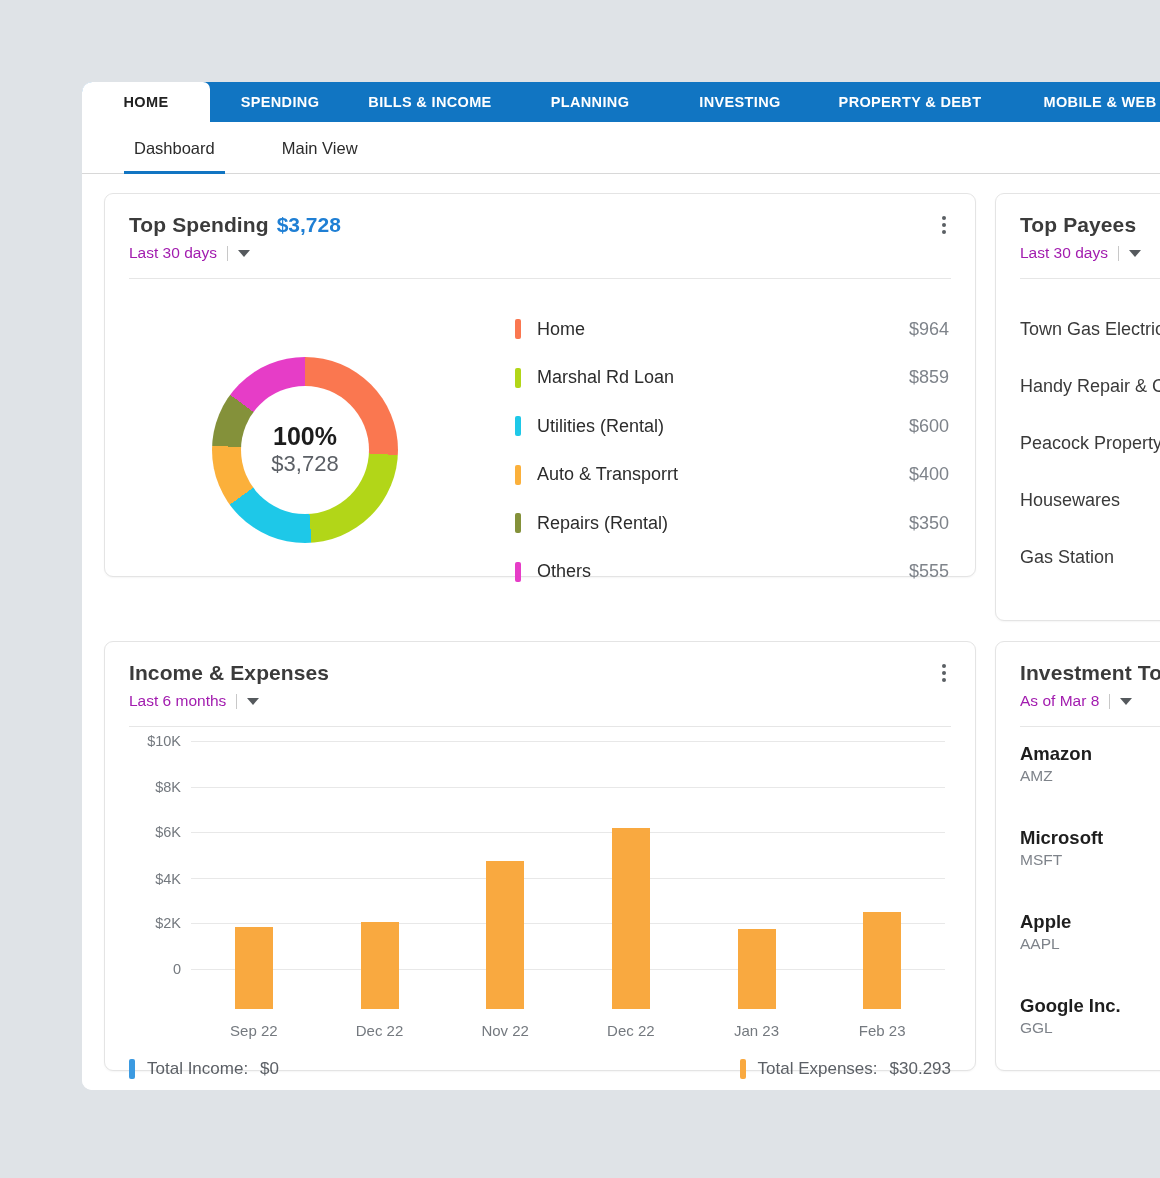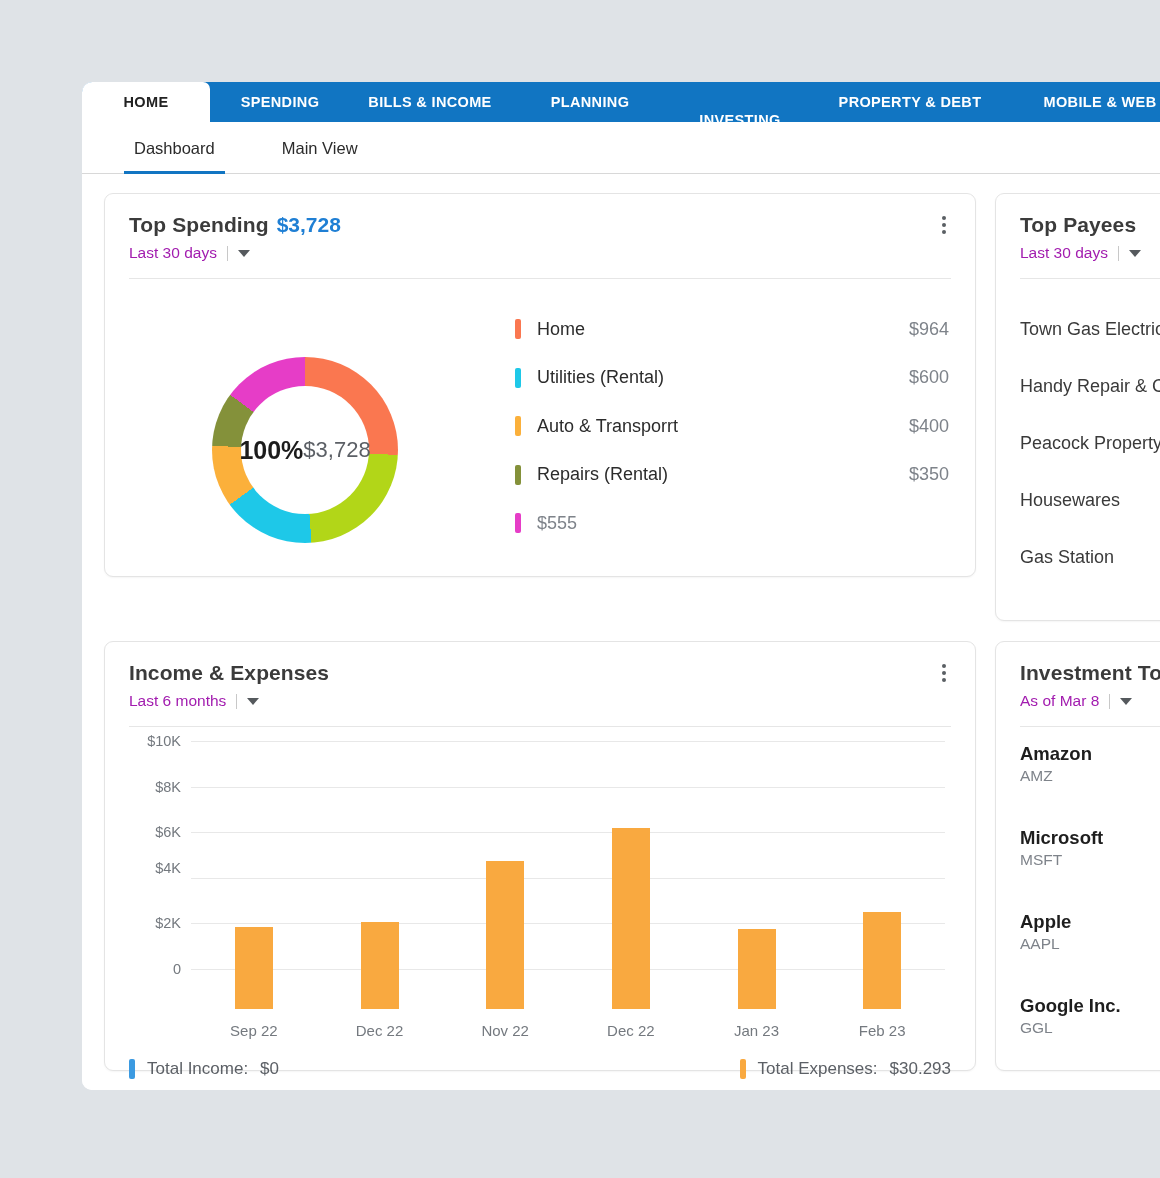--- a/index.html
+++ b/index.html
@@ -44,21 +44,21 @@
   .nav-tab.active {
     background: #ffffff;
     color: #222222;
     border-radius: 7px 7px 0 0;
     font-weight: 700;
   }
   .nav-tab[data-idx="0"] { width: 128px; }
   .nav-tab[data-idx="1"] { width: 140px; }
   .nav-tab[data-idx="2"] { width: 160px; }
   .nav-tab[data-idx="3"] { width: 160px; }
-  .nav-tab[data-idx="4"] { width: 140px; margin-top: 18px; }
+  .nav-tab[data-idx="4"] { width: 140px; }
   .nav-tab[data-idx="5"] { width: 200px; }
   .nav-tab[data-idx="6"] { width: 180px; }
 
   
   #sub-nav {
     height: 52px;
     background: #ffffff;
     border-bottom: 1px solid #d8d8d8;
     padding-left: 42px;
     position: relative;
@@ -159,21 +159,21 @@
     position: relative;
     width: 186px; height: 186px;
     border-radius: 50%;
   }
   #donut-hole {
     position: absolute;
     left: 29px; top: 29px;
     width: 128px; height: 128px;
     border-radius: 50%;
     background: #ffffff;
-    display: flex; flex-direction: row;
+    display: flex; flex-direction: column;
     align-items: center; justify-content: center;
   }
   #donut-pct { font-size: 25px; font-weight: 700; color: #1c1c1c; line-height: 1.15; }
   #donut-val { font-size: 22px; color: #5c6066; line-height: 1.2; }
 
   #legend { flex: 1; padding: 6px 26px 0 10px; }
   .legend-row {
     display: flex; align-items: center;
     height: 48.5px;
     cursor: pointer;
@@ -290,36 +290,42 @@
           </div>
         </div>
 
         <div id="legend">
           <div class="legend-row">
             <span class="legend-swatch" style="background: rgb(250, 119, 80);"></span>
             <span class="legend-label">Home</span>
             <span class="legend-value">$964</span>
           </div>
           <div class="legend-row">
+            <span class="legend-swatch" style="background: rgb(178, 214, 24);"></span>
+            <span class="legend-label">Marshal Rd Loan</span>
+            <span class="legend-value">$859</span>
+          </div>
+          <div class="legend-row">
             <span class="legend-swatch" style="background: rgb(30, 200, 232);"></span>
             <span class="legend-label">Utilities (Rental)</span>
             <span class="legend-value">$600</span>
           </div>
           <div class="legend-row">
             <span class="legend-swatch" style="background: rgb(251, 176, 59);"></span>
             <span class="legend-label">Auto &amp; Transporrt</span>
             <span class="legend-value">$400</span>
           </div>
           <div class="legend-row">
             <span class="legend-swatch" style="background: rgb(132, 145, 58);"></span>
             <span class="legend-label">Repairs (Rental)</span>
             <span class="legend-value">$350</span>
           </div>
           <div class="legend-row">
             <span class="legend-swatch" style="background: rgb(230, 61, 199);"></span>
+            <span class="legend-label">Others</span>
             <span class="legend-value">$555</span>
           </div>
         </div>
       </div>
     </div>
 
     <div class="card" id="card-income">
       <div class="card-head">
         <span class="card-title">Income &amp; Expenses</span>
         <div class="card-sub">
@@ -335,21 +341,21 @@
         <div class="card-sep"></div>
       </div>
 
       <div id="chart-area">
         <div id="grid-and-labels">
             <div class="grid-line" style="top: 228px;"></div>
             <div class="y-label" style="top: 228px;">0</div>
             <div class="grid-line" style="top: 182.4px;"></div>
             <div class="y-label" style="top: 182.4px;">$2K</div>
             <div class="grid-line" style="top: 136.8px;"></div>
-            <div class="y-label" style="top: 127px;">$4K</div>
+            <div class="y-label" style="top: 138px;">$4K</div>
             <div class="grid-line" style="top: 91.2px;"></div>
             <div class="y-label" style="top: 91.2px;">$6K</div>
             <div class="grid-line" style="top: 45.6px;"></div>
             <div class="y-label" style="top: 45.6px;">$8K</div>
             <div class="grid-line" style="top: 0px;"></div>
             <div class="y-label" style="top: 0px;">$10K</div>
           </div>
         <div id="bars">
             <div class="bar-slot">
               <div class="bar" style="height: 82.08px; background: rgb(249, 169, 64);"></div>

